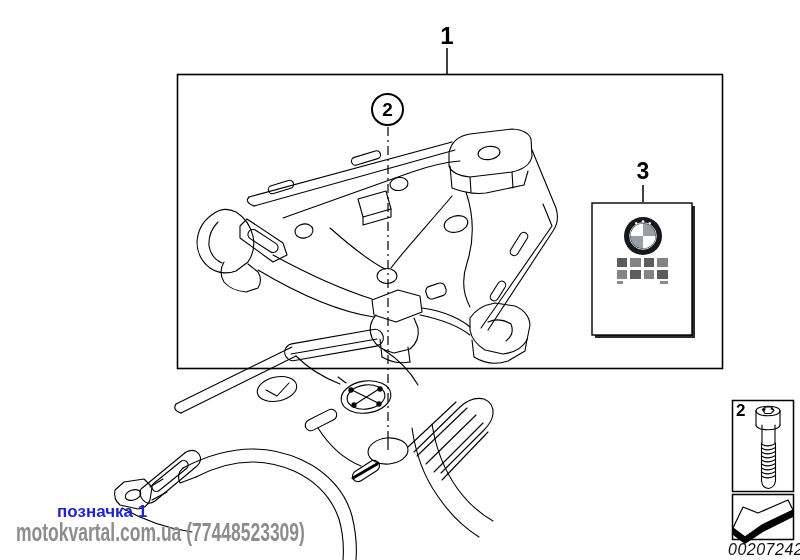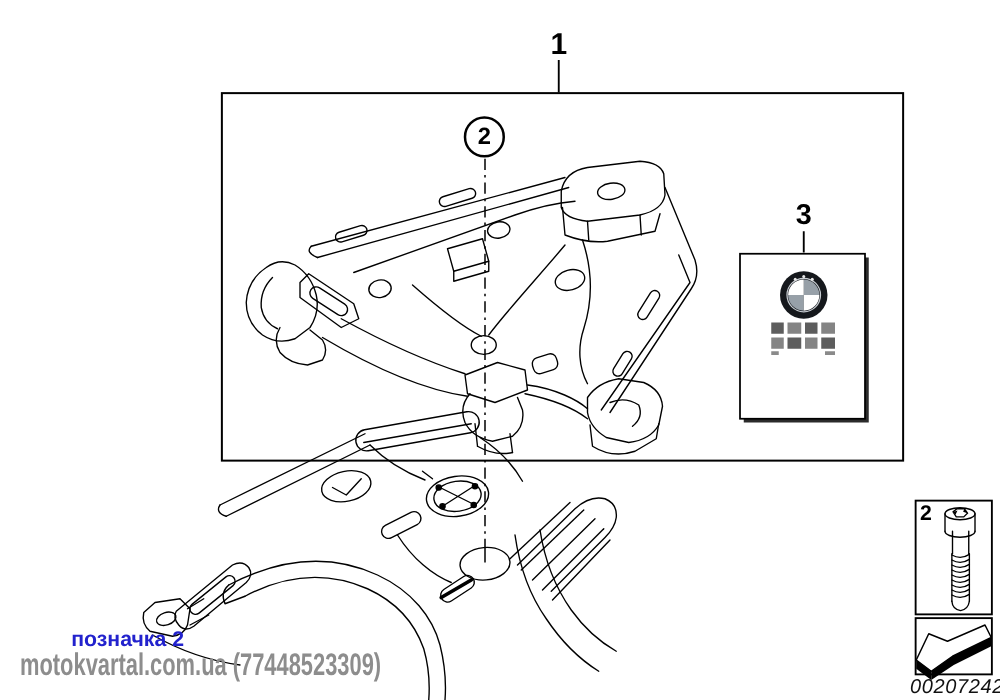--- a/index.html
+++ b/index.html
@@ -225,17 +225,17 @@
   <div id="callout-1" class="callout">1</div>
 
   <div id="callout-2-circle">2</div>
 
   <div id="callout-3" class="callout">3</div>
 
   <div id="hw-label" class="callout">2</div>
 
   <div id="doc-number">00207242</div>
 
-  <div id="wm-line1">позначка 2</div>
+  <div id="wm-line1">позначка 1</div>
 
   <div id="wm-line2">motokvartal.com.ua (77448523309)</div>
 
 </div>
 
 </body></html>

